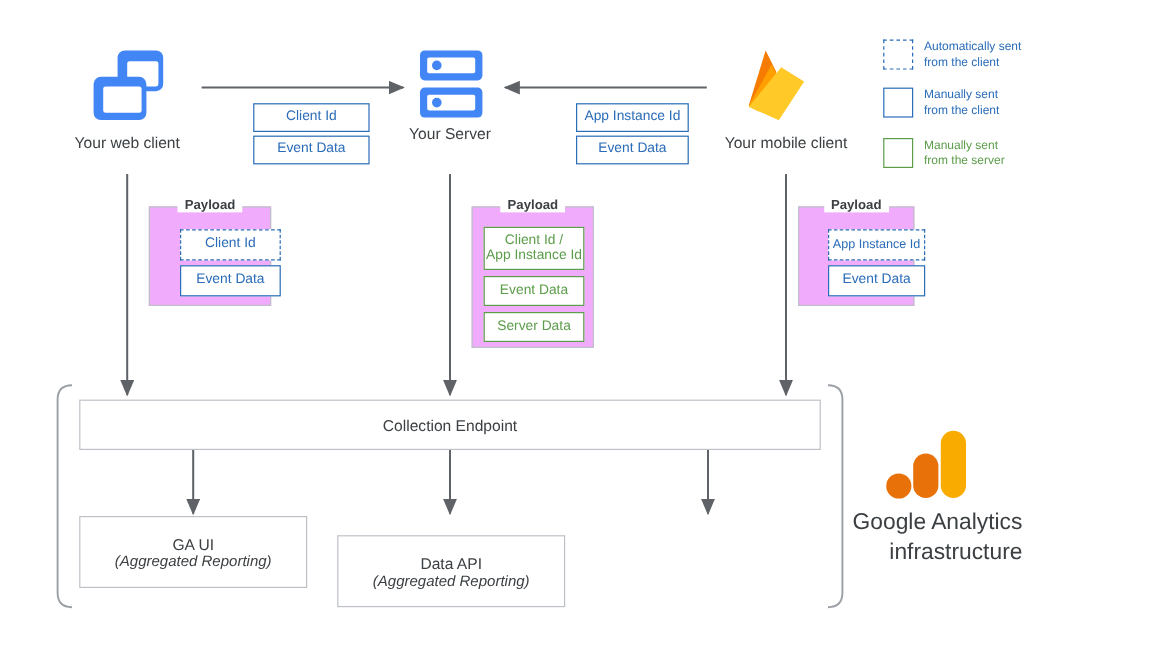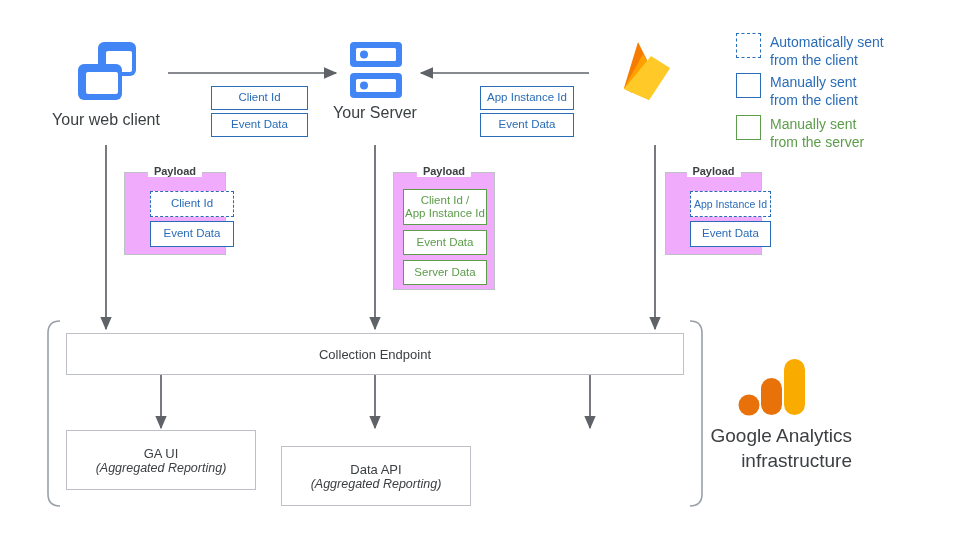--- a/index.html
+++ b/index.html
@@ -10,21 +10,21 @@
     overflow: hidden;
   }
   #stage { position: relative; width: 960px; height: 540px; }
 
   .abs { position: absolute; }
 
   
   .node-label {
     position: absolute;
     text-align: center;
-    font-size: 16px;
+    font-size: 13px;
     color: #3c4043;
     white-space: nowrap;
   }
 
   
   .databox {
     position: absolute;
     display: flex; align-items: center; justify-content: center;
     font-size: 11.5px;
     line-height: 1.15;
@@ -64,21 +64,21 @@
   }
   .graybox .title { font-size: 13px; }
   .graybox .sub   { font-size: 12.5px; font-style: italic; }
 
   
   .legend-row { position: absolute; display: flex; align-items: flex-start; gap: 9px; }
   .legend-swatch { width: 25px; height: 25px; background: #fff; flex: 0 0 auto; }
   .legend-swatch.dashed-blue { border: 1.6px dashed #2a6cb8; }
   .legend-swatch.solid-blue  { border: 1.6px solid  #2a6cb8; }
   .legend-swatch.solid-green { border: 1.6px solid  #5c9c4a; }
-  .legend-text { font-size: 14px; line-height: 1.28; white-space: pre-line; padding-top: 1px; }
+  .legend-text { font-size: 10px; line-height: 1.28; white-space: pre-line; padding-top: 1px; }
   .legend-text.blue  { color: #2a6cb8; }
   .legend-text.green { color: #5c9c4a; }
 
   
   .ga-caption {
     position: absolute;
     text-align: right;
     font-size: 19px;
     color: #3c4043;
     line-height: 1.3;
@@ -136,20 +136,21 @@
     <circle cx="16" cy="45.5" r="4" fill="#4285f4"></circle>
   </svg>
   <div class="node-label" style="left:295px; top:104px; width:160px;">Your Server</div>
 
   <svg class="abs" style="left:618px; top:36px;" width="60" height="70" viewBox="0 0 60 70">
     <path d="M6,52 L20,6 L29,24 L14,56 Z" fill="#f57c00"></path>
     <path d="M6,52 L25,18 L30,27 L14,57 Z" fill="#ffa000"></path>
     <path d="M6,53 L33,20 L52,32 L31,64 Z" fill="#ffca28"></path>
     <path d="M6,53 L31,64 L52,32 Z" fill="#ffca28"></path>
   </svg>
+  <div class="node-label" style="left:565px; top:111px; width:180px;">Your mobile client</div>
 
   <div class="databox blue" style="left:195px; top:86px; width:97px; height:24px;">Client Id</div>
   <div class="databox blue" style="left:195px; top:113px; width:97px; height:24px;">Event Data</div>
 
   <div class="databox blue" style="left:464px; top:86px; width:94px; height:24px;">App Instance Id</div>
   <div class="databox blue" style="left:464px; top:113px; width:94px; height:24px;">Event Data</div>
 
   <div class="payload" style="left:124px; top:172px; width:102px; height:83px;">
     <div class="payload-legend">Payload</div>
     <div class="databox blue dashed" style="left:9px; top:18px; width:84px; height:26px;">Client Id</div>

